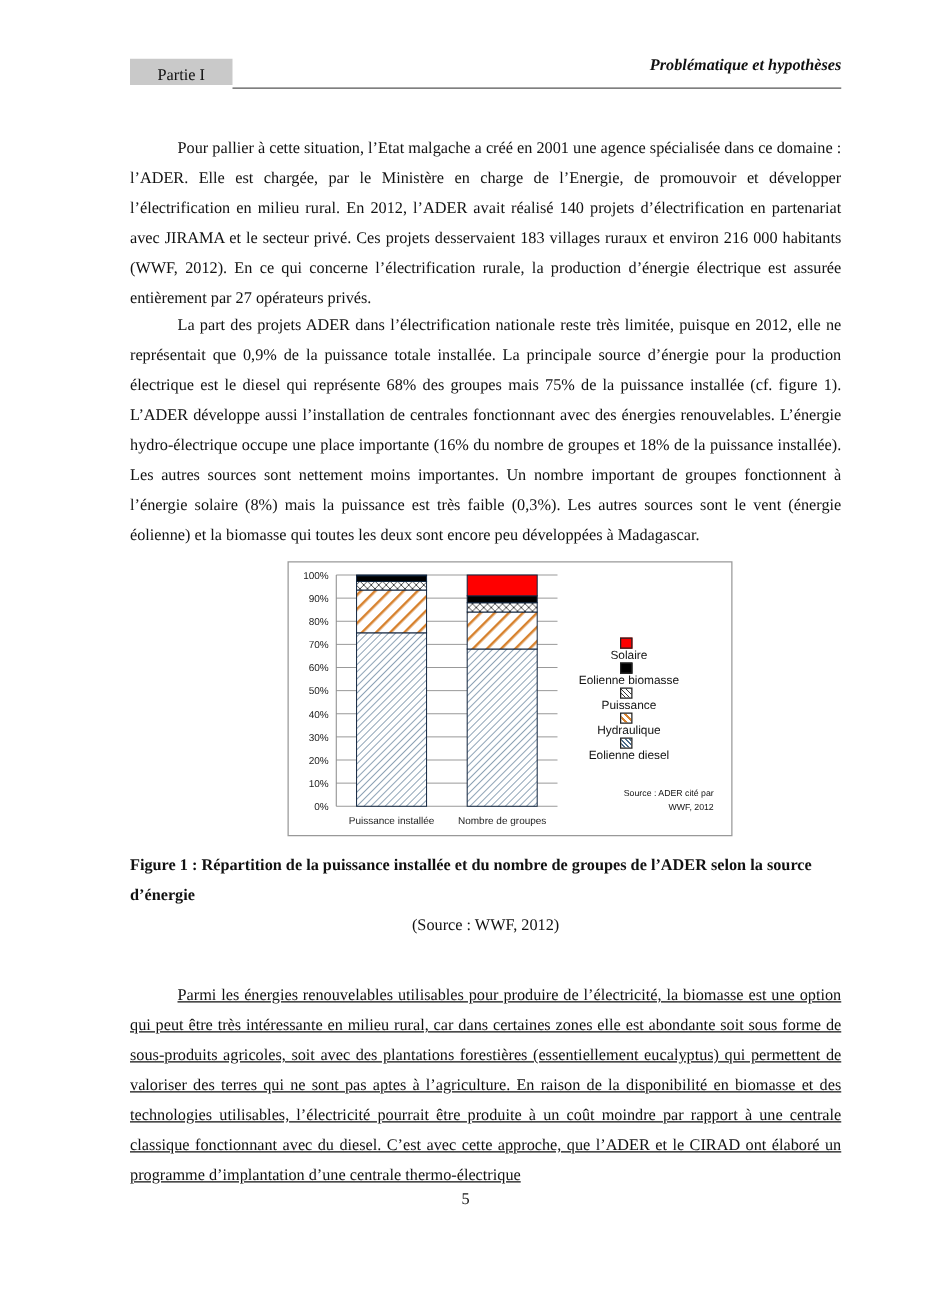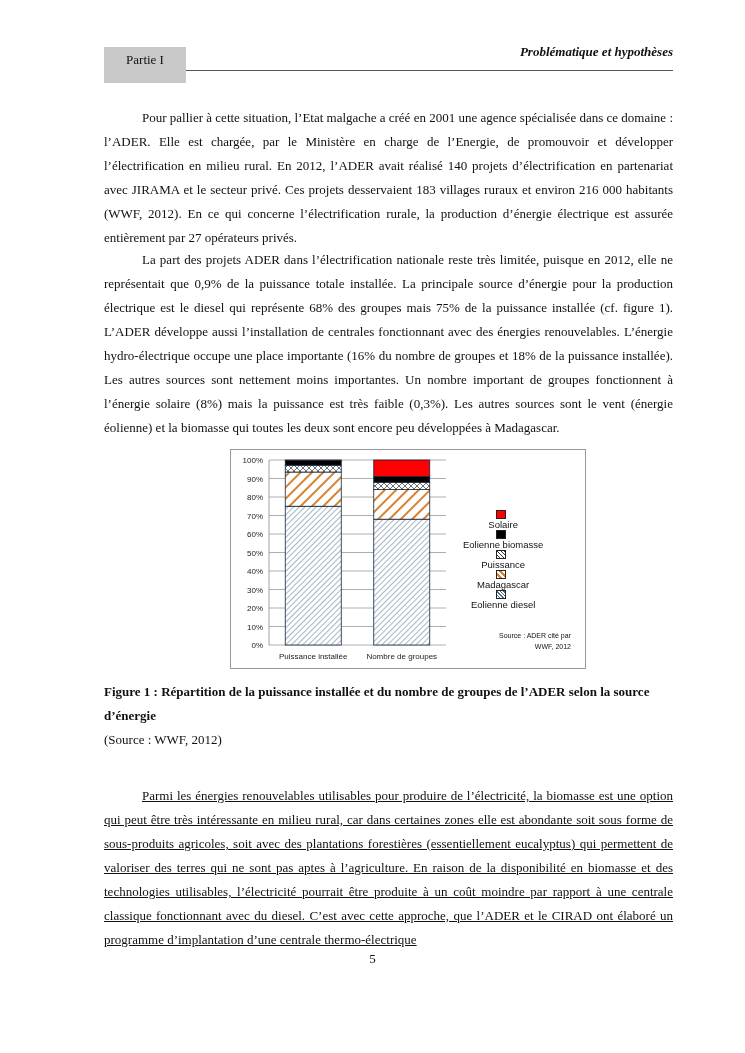--- a/index.html
+++ b/index.html
@@ -1,17 +1,17 @@
 <!DOCTYPE html>
 <html><head>
 <meta charset="utf-8">
 <style>
   html,body{margin:0;padding:0;background:#fff;}
   body{width:745px;height:1053px;position:relative;overflow:hidden;font-family:"Liberation Serif",serif;color:#111;}
-  .hdr-tab{position:absolute;left:104px;top:47px;width:82px;height:36px;background:#c9c9c9;font-size:13px;line-height:26px;text-align:center;}
+  .hdr-tab{position:absolute;left:104px;top:47px;width:82px;height:21px;background:#c9c9c9;font-size:13px;line-height:26px;text-align:center;}
   .hdr-line{position:absolute;left:186px;top:70px;width:487px;height:1px;background:#555;}
   .hdr-title{position:absolute;right:72px;top:44px;font-size:13px;font-weight:bold;font-style:italic;}
   .para{position:absolute;left:104px;width:569px;font-size:13px;line-height:24px;text-align:justify;margin-top:24px;}
   .para p{margin:0;text-indent:38px;}
   .chart-box{position:absolute;left:230px;top:449px;width:354px;height:218px;border:1px solid #999;background:#fff;}
   .caption{position:absolute;left:104px;width:569px;font-size:13px;line-height:24px;}
   .legend{position:absolute;left:232px;top:60px;font-family:"Liberation Sans",sans-serif;font-size:9.5px;}
   .legend .li{display:flex;align-items:center;height:20px;flex-direction:column;}
   .legend .sw{width:8px;height:8px;border:1px solid #222;margin-right:4px;}
   .srcnote{position:absolute;right:14px;top:180px;font-family:"Liberation Sans",sans-serif;font-size:7px;text-align:right;line-height:11px;}
@@ -97,33 +97,33 @@
       <div class="li">
         <span class="sw" style="background: rgb(0, 0, 0);"></span>
         <span>Eolienne biomasse</span>
       </div>
       <div class="li">
         <span class="sw" style="background: repeating-linear-gradient(45deg, rgb(255, 255, 255) 0px, rgb(255, 255, 255) 2px, rgb(51, 51, 51) 2px, rgb(51, 51, 51) 2.6px), repeating-linear-gradient(-45deg, rgb(255, 255, 255) 0px, rgb(255, 255, 255) 2px, rgb(51, 51, 51) 2px, rgb(51, 51, 51) 2.6px);"></span>
         <span>Puissance</span>
       </div>
       <div class="li">
         <span class="sw" style="background: repeating-linear-gradient(45deg, rgb(255, 255, 255) 0px, rgb(255, 255, 255) 2px, rgb(215, 130, 46) 2px, rgb(215, 130, 46) 4px);"></span>
-        <span>Madagascar</span>
+        <span>Hydraulique</span>
       </div>
       <div class="li">
         <span class="sw" style="background: repeating-linear-gradient(45deg, rgb(255, 255, 255) 0px, rgb(255, 255, 255) 1.5px, rgb(74, 107, 138) 1.5px, rgb(74, 107, 138) 2.5px);"></span>
         <span>Eolienne diesel</span>
       </div>
     </div>
   <div class="srcnote">
     <div>Source : ADER cité par</div>
     <div>WWF, 2012</div>
   </div>
 </div>
 
 <div class="caption" style="top:680px;font-weight:bold;">Figure 1 : Répartition de la puissance installée et du nombre de groupes de l’ADER selon la source d’énergie</div>
-<div class="caption" style="top:728px;">(Source : WWF, 2012)</div>
+<div class="caption" style="top:728px;text-align:center;">(Source : WWF, 2012)</div>
 
 <div class="para" style="top:760px;text-decoration:underline;">
     <p>Parmi les énergies renouvelables utilisables pour produire de l’électricité, la biomasse est une option qui peut être très intéressante en milieu rural, car dans certaines zones elle est abondante soit sous forme de sous-produits agricoles, soit avec des plantations forestières (essentiellement eucalyptus) qui permettent de valoriser des terres qui ne sont pas aptes à l’agriculture. En raison de la disponibilité en biomasse et des technologies utilisables, l’électricité pourrait être produite à un coût moindre par rapport à une centrale classique fonctionnant avec du diesel. C’est avec cette approche, que l’ADER et le CIRAD ont élaboré un programme d’implantation d’une centrale thermo-électrique</p>
   </div>
 
 <div class="pagenum">5</div>
 
 </body></html>

